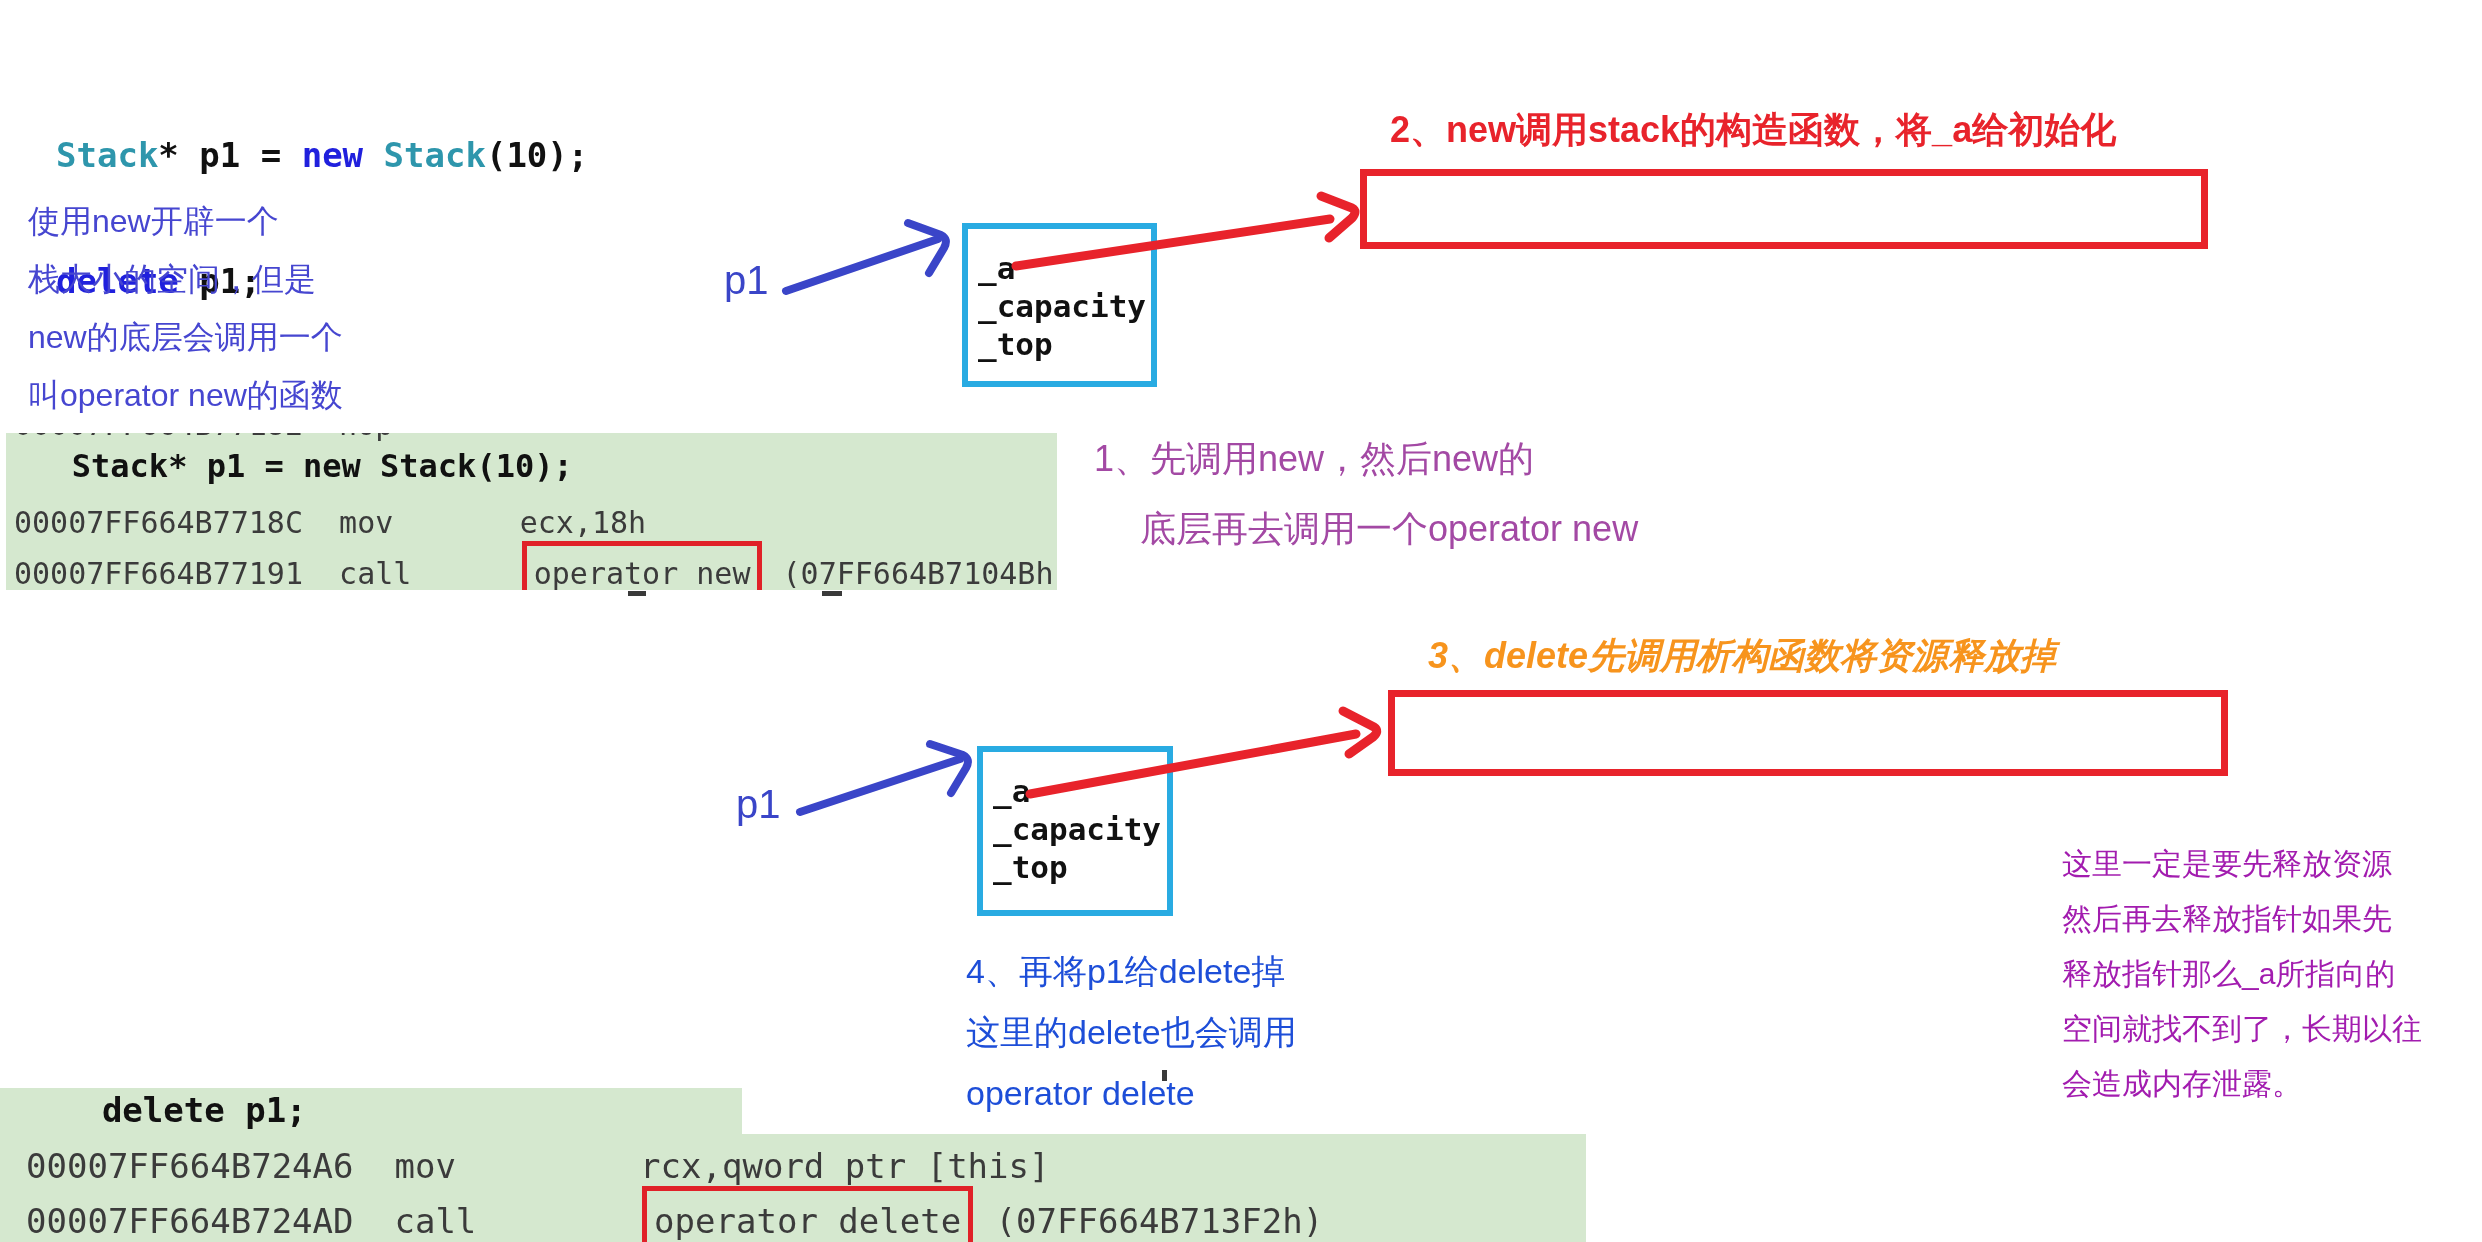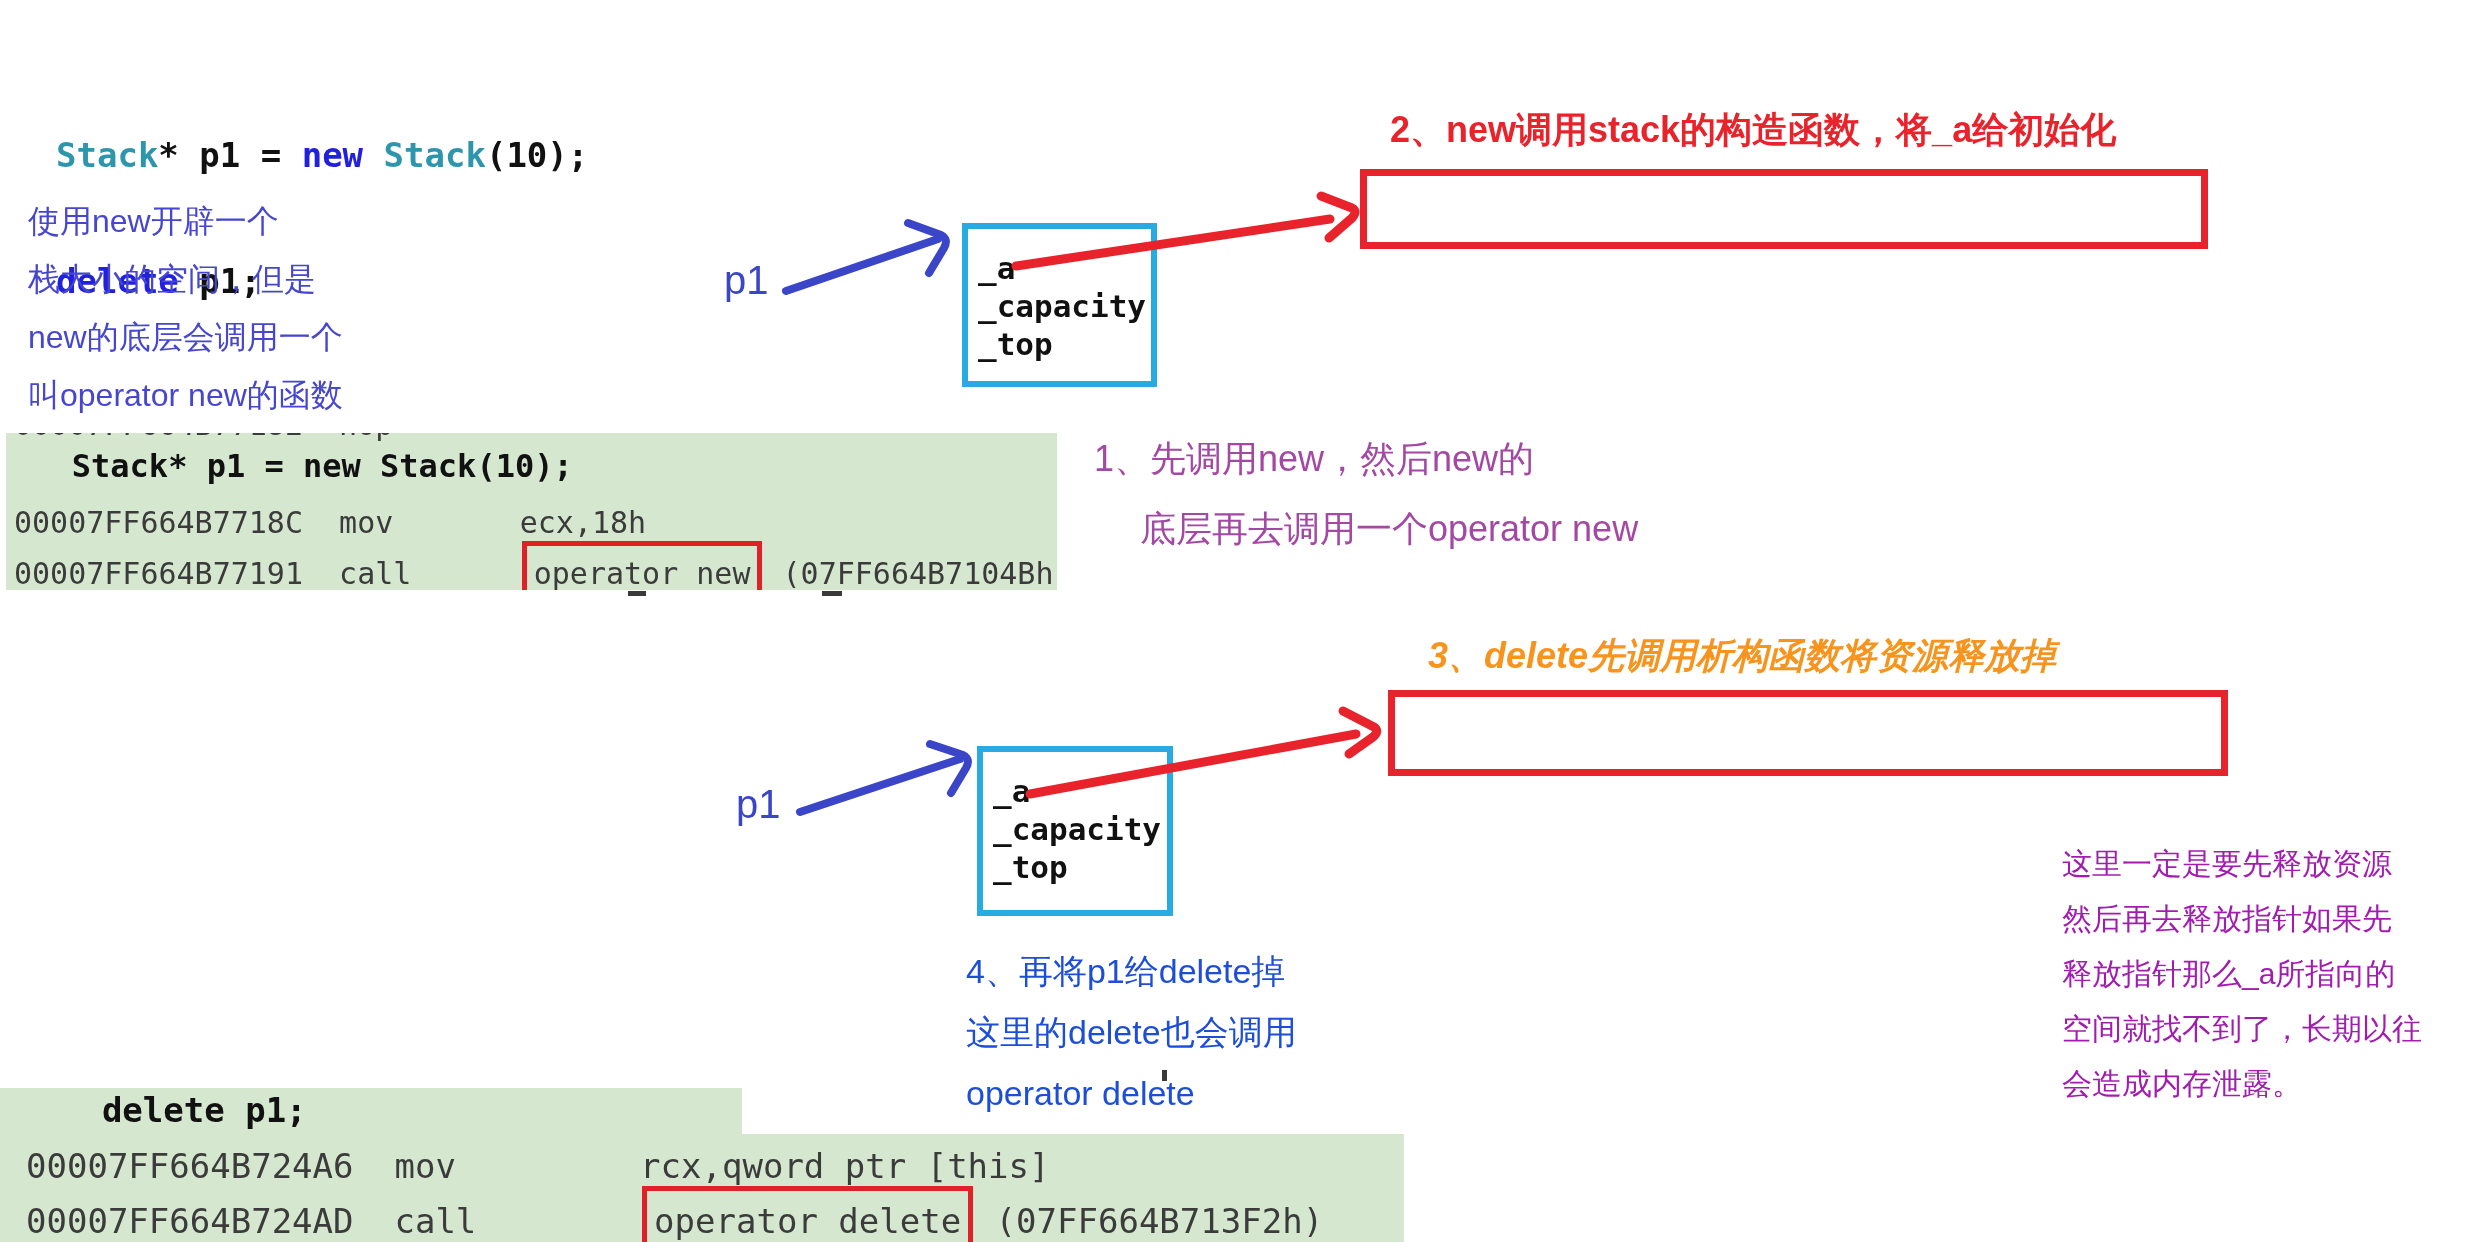--- a/index.html
+++ b/index.html
@@ -38,21 +38,21 @@
                font-family:"DejaVu Sans Mono",monospace;white-space:pre;}
 
   .p1-label{font-size:40px;color:#3a45c8;}
   .p1-label-1{left:724px;top:258px;}
   .p1-label-2{left:736px;top:782px;}
 
   
   .asm-block{background:#d5e8cf;overflow:hidden;}
   .asm-1{left:6px;top:433px;width:1051px;height:157px;}
   .asm-2-upper{left:0px;top:1088px;width:742px;height:46px;}
-  .asm-2-lower{left:0px;top:1134px;width:1404px;height:108px;}
+  .asm-2-lower{left:0px;top:1134px;width:1586px;height:108px;}
   .asm-line{position:absolute;color:#3b3b3b;}
   .asm-src{color:#111;font-weight:600;}
   .a1-clip{top:-26px;left:8px;font-size:30px;}
   .a1-src{top:14px;left:8px;font-size:32px;}
   .a1-mov{top:72px;left:8px;font-size:30px;}
   .a1-call{top:114px;left:8px;font-size:30px;}
   .a2-src{top:2px;left:20px;font-size:34px;}
   .a2-mov{top:12px;left:26px;font-size:34px;}
   .a2-call{top:58px;left:26px;font-size:34px;}
   .boxed-op{display:inline-block;border:5px solid #e02128;padding:10px 7px;margin:-6px 2px;}

